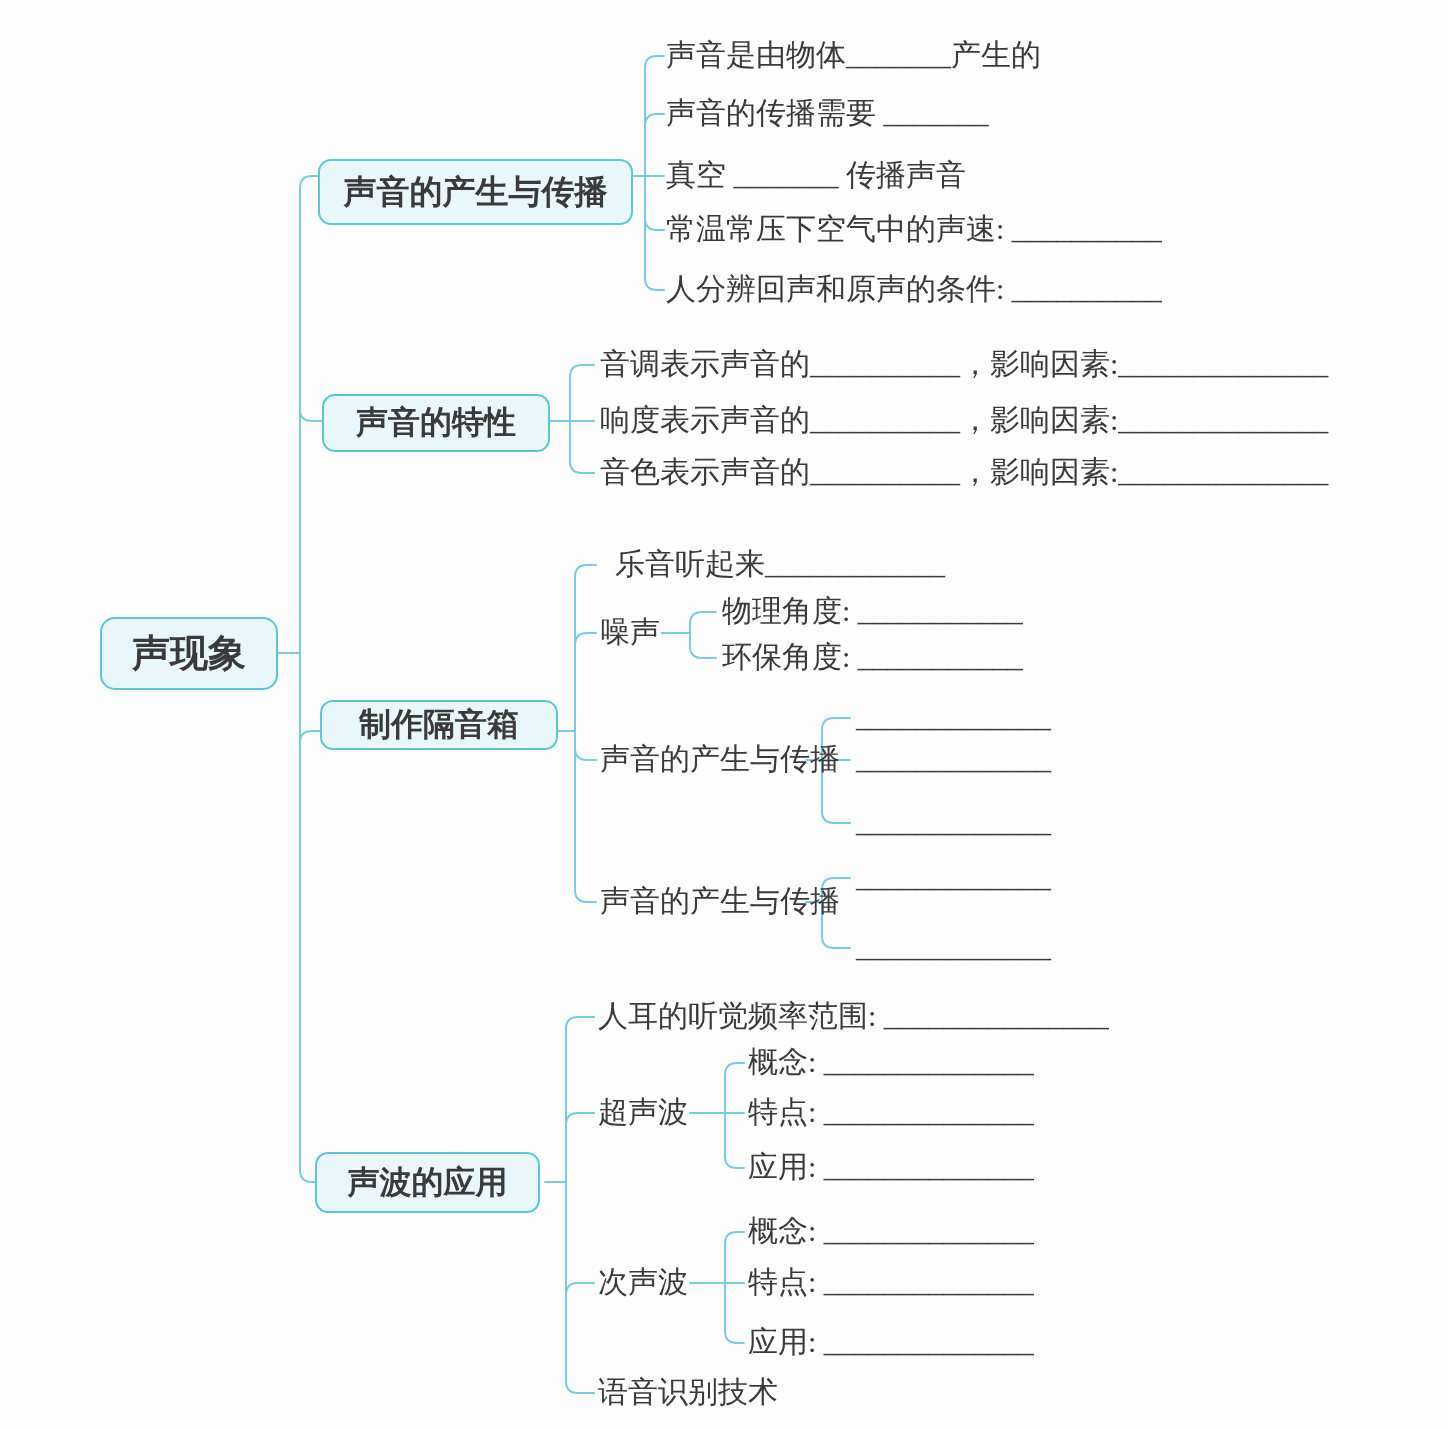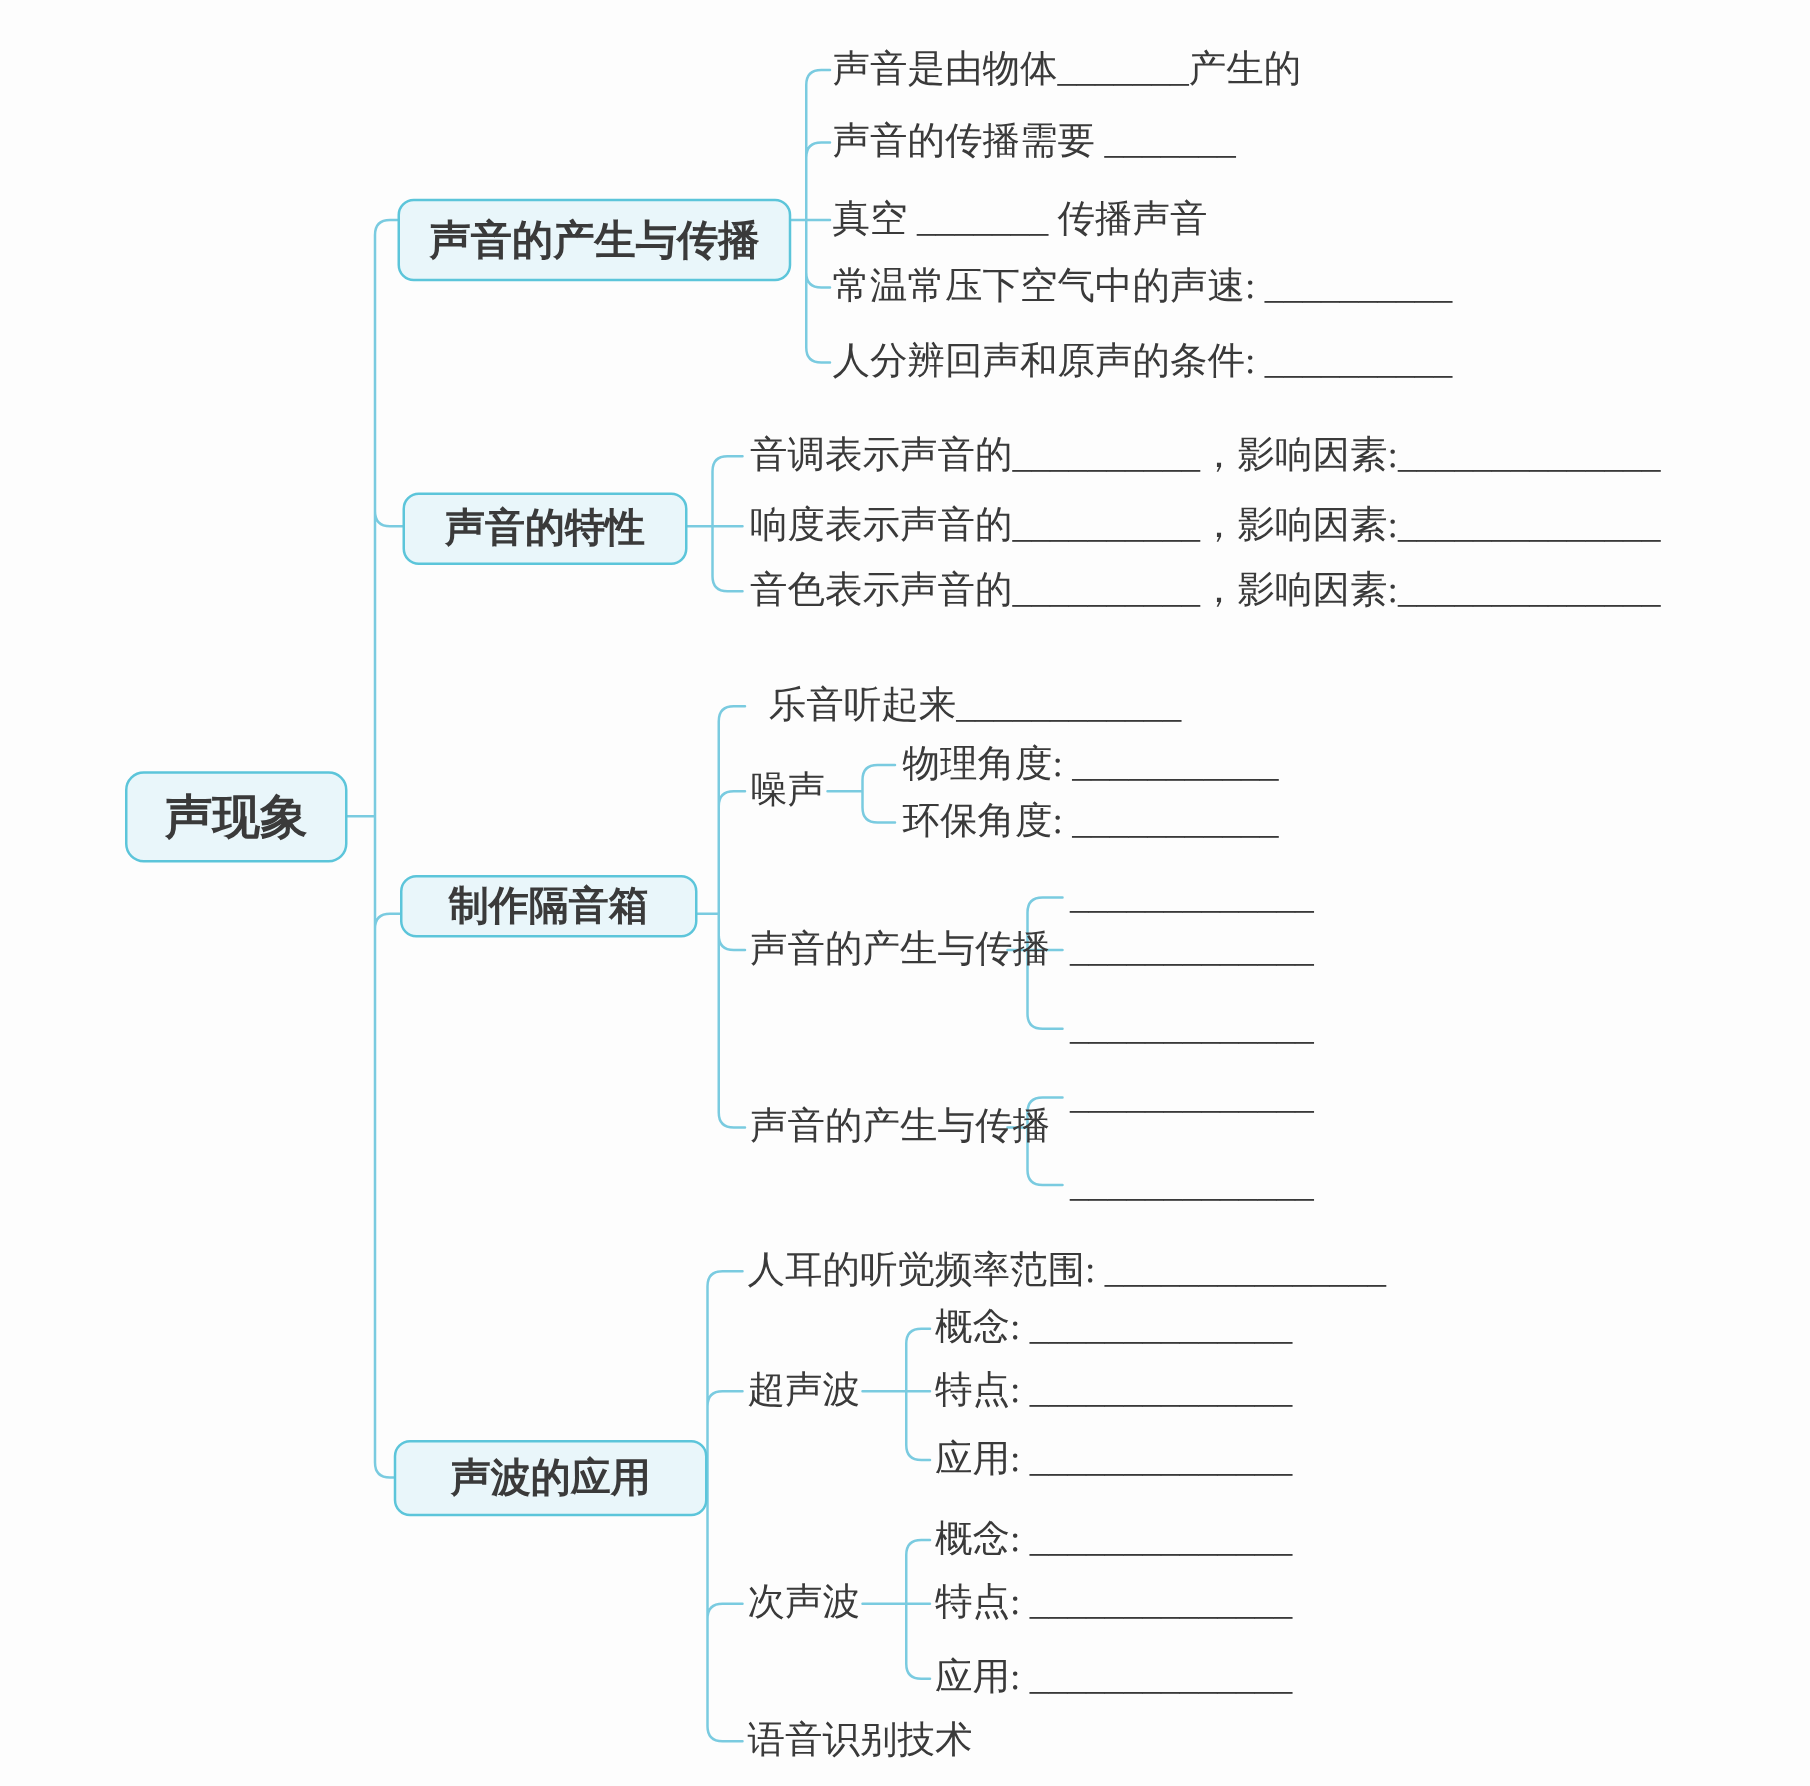--- a/index.html
+++ b/index.html
@@ -97,21 +97,21 @@
 
   <div class="node b1" style="left:318px;top:143px;width:315px;height:66px">
     <span>声音的产生与传播</span>
   </div>
   <div class="node b2" style="left:322px;top:394px;width:228px;height:58px">
     <span>声音的特性</span>
   </div>
   <div class="node b3" style="left:320px;top:700px;width:238px;height:50px">
     <span>制作隔音箱</span>
   </div>
-  <div class="node b4" style="left:315px;top:1152px;width:251px;height:61px">
+  <div class="node b4" style="left:315px;top:1152px;width:225px;height:61px">
     <span>声波的应用</span>
   </div>
 
   <span class="leaf" style="left:666px;top:56px">声音是由物体_______产生的</span>
   <span class="leaf" style="left:666px;top:114px">声音的传播需要 _______</span>
   <span class="leaf" style="left:666px;top:176px">真空 _______ 传播声音</span>
   <span class="leaf" style="left:666px;top:230px">常温常压下空气中的声速: __________</span>
   <span class="leaf" style="left:666px;top:290px">人分辨回声和原声的条件: __________</span>
 
   <span class="leaf" style="left:600px;top:365px">音调表示声音的__________，影响因素:______________</span>

